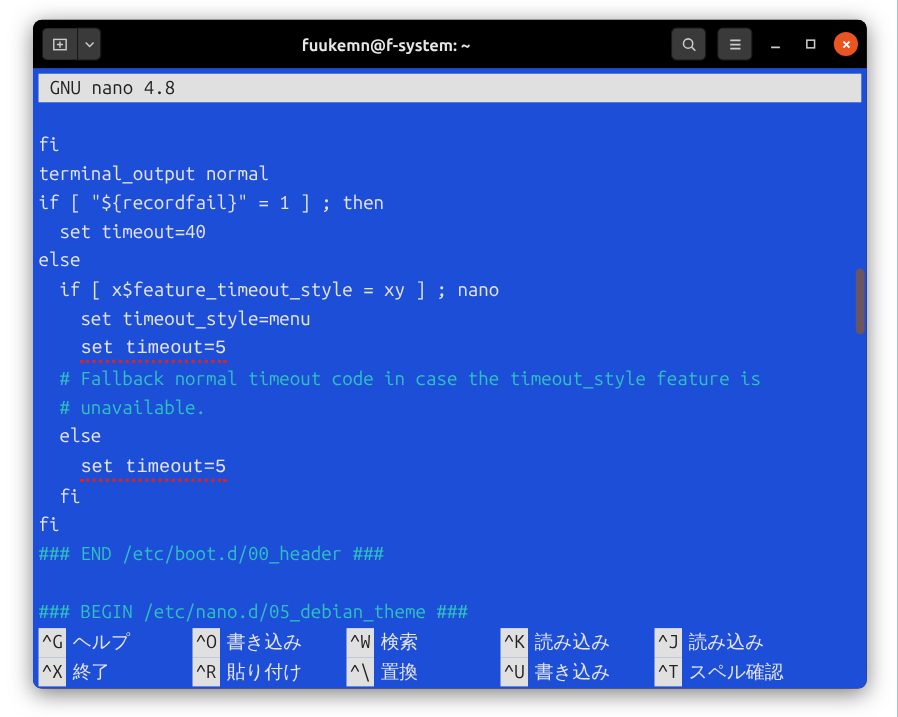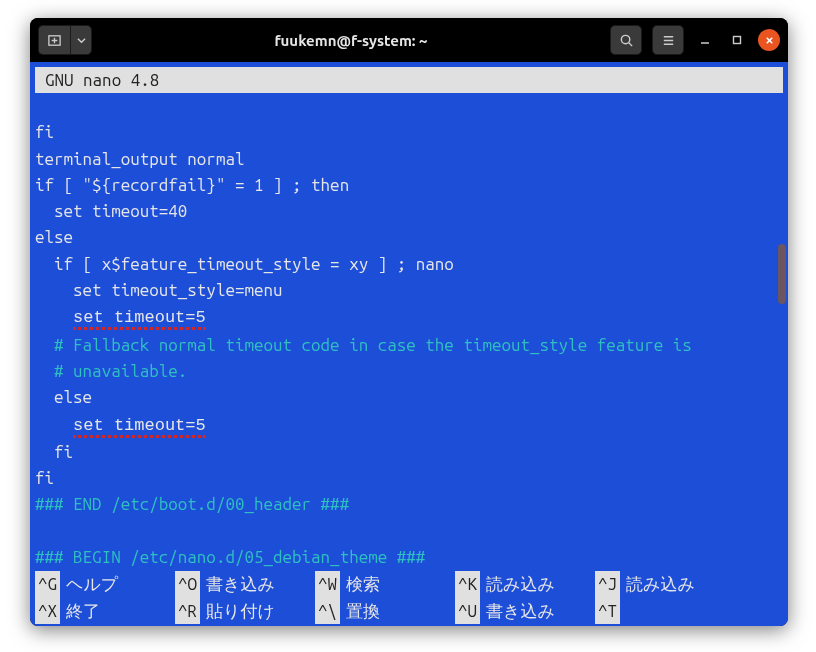--- a/index.html
+++ b/index.html
@@ -193,20 +193,21 @@
         <div class="sc">
             <span class="key">^\</span>
             <span>置換</span>
           </div>
         <div class="sc">
             <span class="key">^U</span>
             <span>書き込み</span>
           </div>
         <div class="sc">
             <span class="key">^T</span>
+            <span>スペル確認</span>
           </div>
       </div>
     </div>
 
     <div class="scrollbar">
       <div class="thumb"></div>
     </div>
   </div>
 
 </div>

